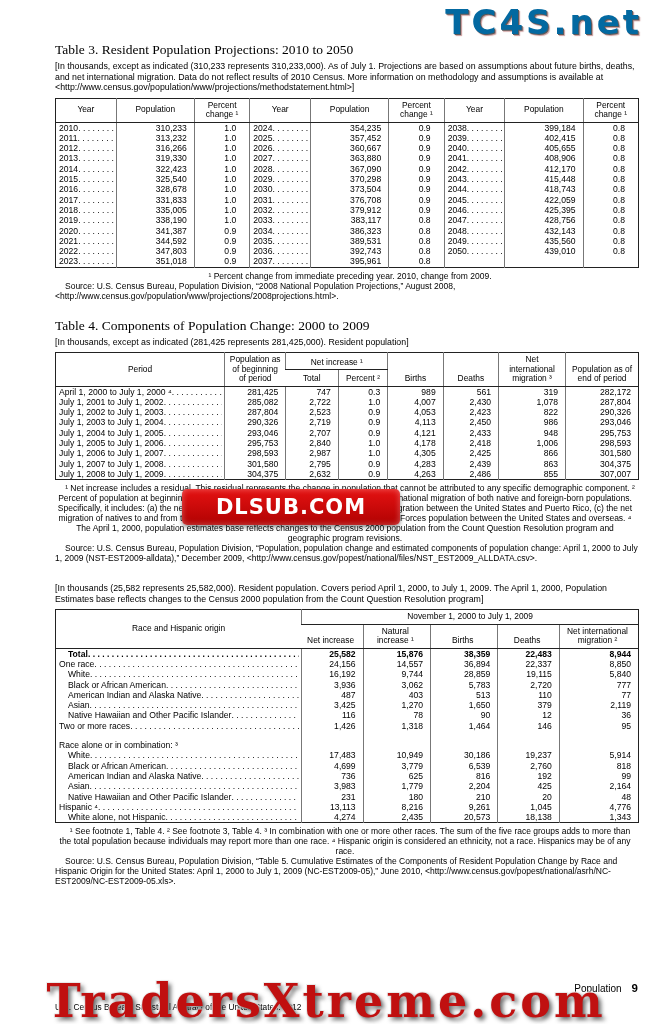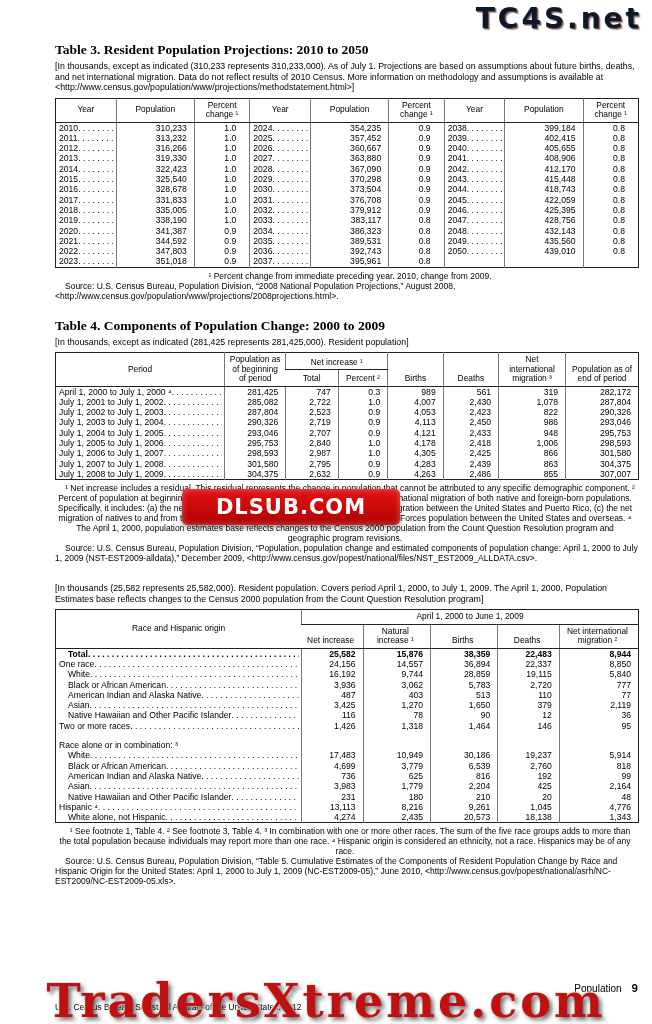--- a/index.html
+++ b/index.html
@@ -1,20 +1,20 @@
 <!DOCTYPE html>
 <html><head>
 <meta charset="utf-8">
 <style>
   html,body{margin:0;padding:0;background:#fff;}
   body{font-family:"Liberation Sans",sans-serif;color:#000;}
   .page{position:relative;width:652px;height:1024px;background:#fff;overflow:hidden;}
   .content{padding:42px 13px 0 55px;}
 
-  .tbl-title{font-family:"Liberation Serif",serif;font-weight:bold;font-size:13.5px;line-height:15px;margin:0 0 4px 0;}
+  .tbl-title{font-family:"Liberation Serif",serif;font-weight:normal;font-size:13.5px;line-height:15px;margin:0 0 4px 0;}
   .note{font-size:8.8px;line-height:10.6px;margin:0 0 5px 0;}
   .footnote{font-size:8.5px;line-height:10px;margin:3px 4px 0 0;text-indent:10px;text-align:center;}
   .src{font-size:8.5px;line-height:10px;margin:0;text-indent:10px;}
   .sec2{margin-top:17px;}
   .sec3{margin-top:20px;}
 
   table{width:100%;border-collapse:collapse;table-layout:fixed;border:1px solid #222;}
   th,td{border-left:1px solid #777;font-weight:normal;}
   th:first-child,td:first-child{border-left:none;}
   thead th{border-bottom:1px solid #222;font-size:8.4px;line-height:9.4px;padding:2px 3px;vertical-align:bottom;text-align:center;}
@@ -31,21 +31,21 @@
   .leader .lab{flex:0 0 auto;}
   .leader .dots{flex:1 1 auto;overflow:hidden;color:#000;}
   .leader .dots::before{content:" . . . . . . . . . . . . . . . . . . . . . . . . . . . . . . . . . . . . . . . . . . . . . . . . . . . . . . . . . . . . . . . . . . . . . . . . . . . . . . . .";}
 
   .t3 td.pct{padding-right:13px;}
   .t5 thead tr.sub th{text-align:center;padding-right:6px;}
 
   .t4-notes{position:relative;}
 
   
-  .wm-top{position:absolute;top:2px;right:10px;z-index:6;font-family:"DejaVu Sans",sans-serif;font-weight:bold;font-size:28px;letter-spacing:3px;color:#0f172a;text-shadow:1px 1px 0 #5a5a5a,2px 2px 1px rgba(140,30,30,.45);}
+  .wm-top{position:absolute;top:2px;right:10px;z-index:6;font-family:"DejaVu Sans",sans-serif;font-weight:bold;font-size:34px;letter-spacing:3px;color:#0369a1;text-shadow:1px 1px 0 #5a5a5a,2px 2px 1px rgba(140,30,30,.45);}
   .wm-badge{position:absolute;top:6px;left:127px;width:218px;height:36px;z-index:6;background:linear-gradient(#e51212,#b00202);border-radius:5px;color:#fff;font-family:"DejaVu Sans",sans-serif;font-weight:bold;font-size:21px;letter-spacing:1px;display:flex;align-items:center;justify-content:center;box-shadow:0 2px 4px rgba(0,0,0,.45),inset 0 0 6px rgba(255,255,255,.35);}
   .wm-bottom{position:absolute;bottom:-4px;left:50%;transform:translateX(-50%);z-index:6;font-family:"DejaVu Serif",serif;font-weight:bold;font-size:46px;letter-spacing:3px;color:#c01010;-webkit-text-stroke:2px #f0f0f0;paint-order:stroke fill;text-shadow:3px 3px 4px rgba(40,40,40,.65);white-space:nowrap;}
 
   
   .pagenum{position:absolute;right:14px;bottom:30px;font-size:10px;}
   .pagenum .num9{font-weight:bold;font-size:11.5px;margin-left:10px;}
   .credit{position:absolute;left:55px;bottom:12px;font-size:8.3px;}
 </style>
 </head>
 <body>
@@ -630,21 +630,21 @@
           <col style="width:42%">
             <col style="width:10.5%">
             <col style="width:11.5%">
           <col style="width:11.5%">
             <col style="width:10.5%">
             <col style="width:13.5%">
         </colgroup>
         <thead>
           <tr>
             <th class="vm" rowspan="2">Race and Hispanic origin</th>
-            <th colspan="5">April 1, 2000 to June 1, 2009</th>
+            <th colspan="5">November 1, 2000 to July 1, 2009</th>
           </tr>
           <tr class="sub">
             <th>Net increase</th>
             <th>Natural increase ¹</th>
             <th>Births</th>
             <th>Deaths</th>
             <th>Net international migration ²</th>
           </tr>
         </thead>
         <tbody id="t5-body">

